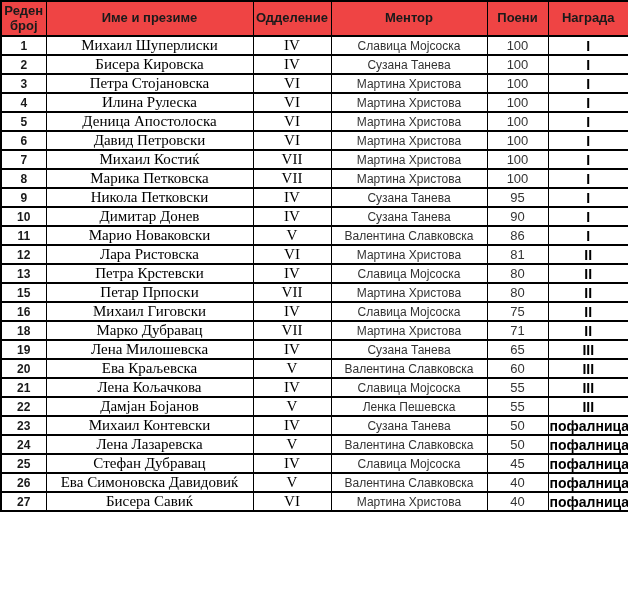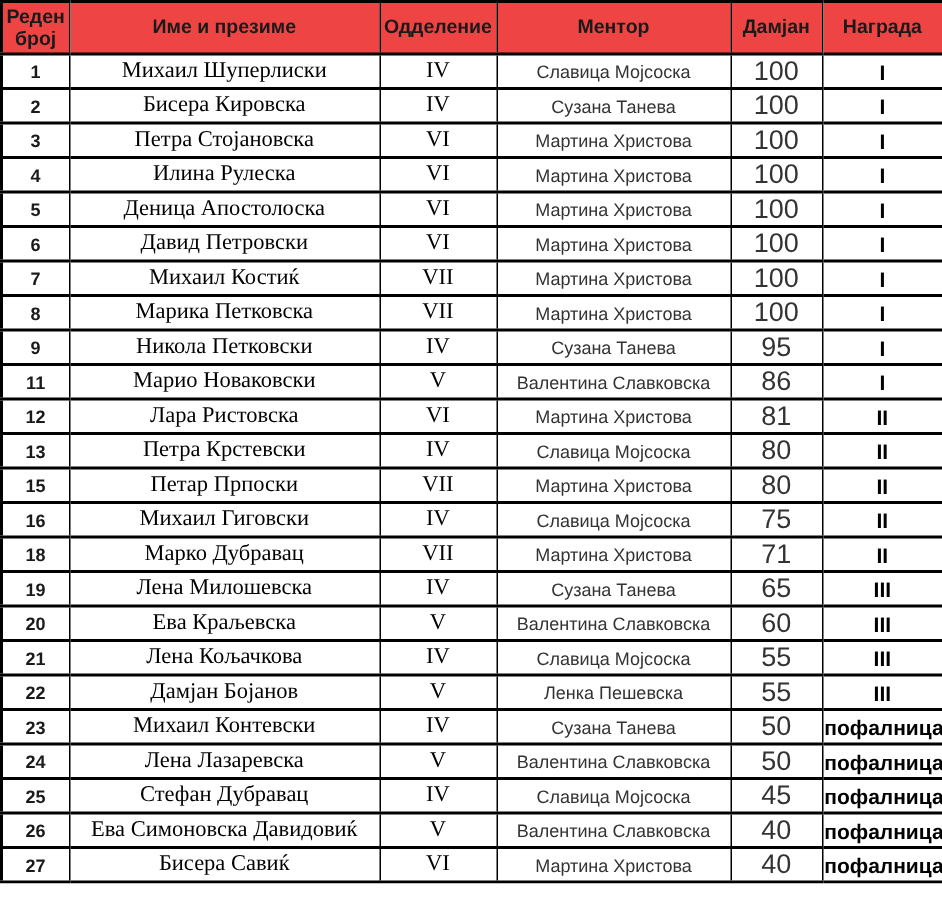--- a/index.html
+++ b/index.html
@@ -59,21 +59,21 @@
     color: #000000;
     text-align: center;
   }
   td.c-mentor {
     font-family: "Liberation Sans", sans-serif;
     font-size: 12px;
     color: #333333;
   }
   td.c-points {
     font-family: "Liberation Sans", sans-serif;
-    font-size: 18px;
+    font-size: 13px;
     color: #333333;
   }
   td.c-award {
     font-family: "Liberation Sans", sans-serif;
     font-weight: bold;
     font-size: 14px;
     color: #000000;
   }
 </style>
 </head>
@@ -87,21 +87,21 @@
     <col style="width:156px">
     <col style="width:61px">
     <col style="width:81px">
   </colgroup>
   <thead>
     <tr>
       <th>Реден број</th>
       <th>Име и презиме</th>
       <th>Одделение</th>
       <th>Ментор</th>
-      <th>Дамјан</th>
+      <th>Поени</th>
       <th>Награда</th>
     </tr>
   </thead>
   <tbody id="table-body">
       <tr>
     <td class="c-num">1</td>
     <td class="c-name">Михаил Шуперлиски</td>
     <td class="c-grade">IV</td>
     <td class="c-mentor">Славица Мојсоска</td>
     <td class="c-points">100</td>
@@ -165,20 +165,28 @@
   </tr>
       <tr>
     <td class="c-num">9</td>
     <td class="c-name">Никола Петковски</td>
     <td class="c-grade">IV</td>
     <td class="c-mentor">Сузана Танева</td>
     <td class="c-points">95</td>
     <td class="c-award">I</td>
   </tr>
       <tr>
+    <td class="c-num">10</td>
+    <td class="c-name">Димитар Донев</td>
+    <td class="c-grade">IV</td>
+    <td class="c-mentor">Сузана Танева</td>
+    <td class="c-points">90</td>
+    <td class="c-award">I</td>
+  </tr>
+      <tr>
     <td class="c-num">11</td>
     <td class="c-name">Марио Новаковски</td>
     <td class="c-grade">V</td>
     <td class="c-mentor">Валентина Славковска</td>
     <td class="c-points">86</td>
     <td class="c-award">I</td>
   </tr>
       <tr>
     <td class="c-num">12</td>
     <td class="c-name">Лара Ристовска</td>

